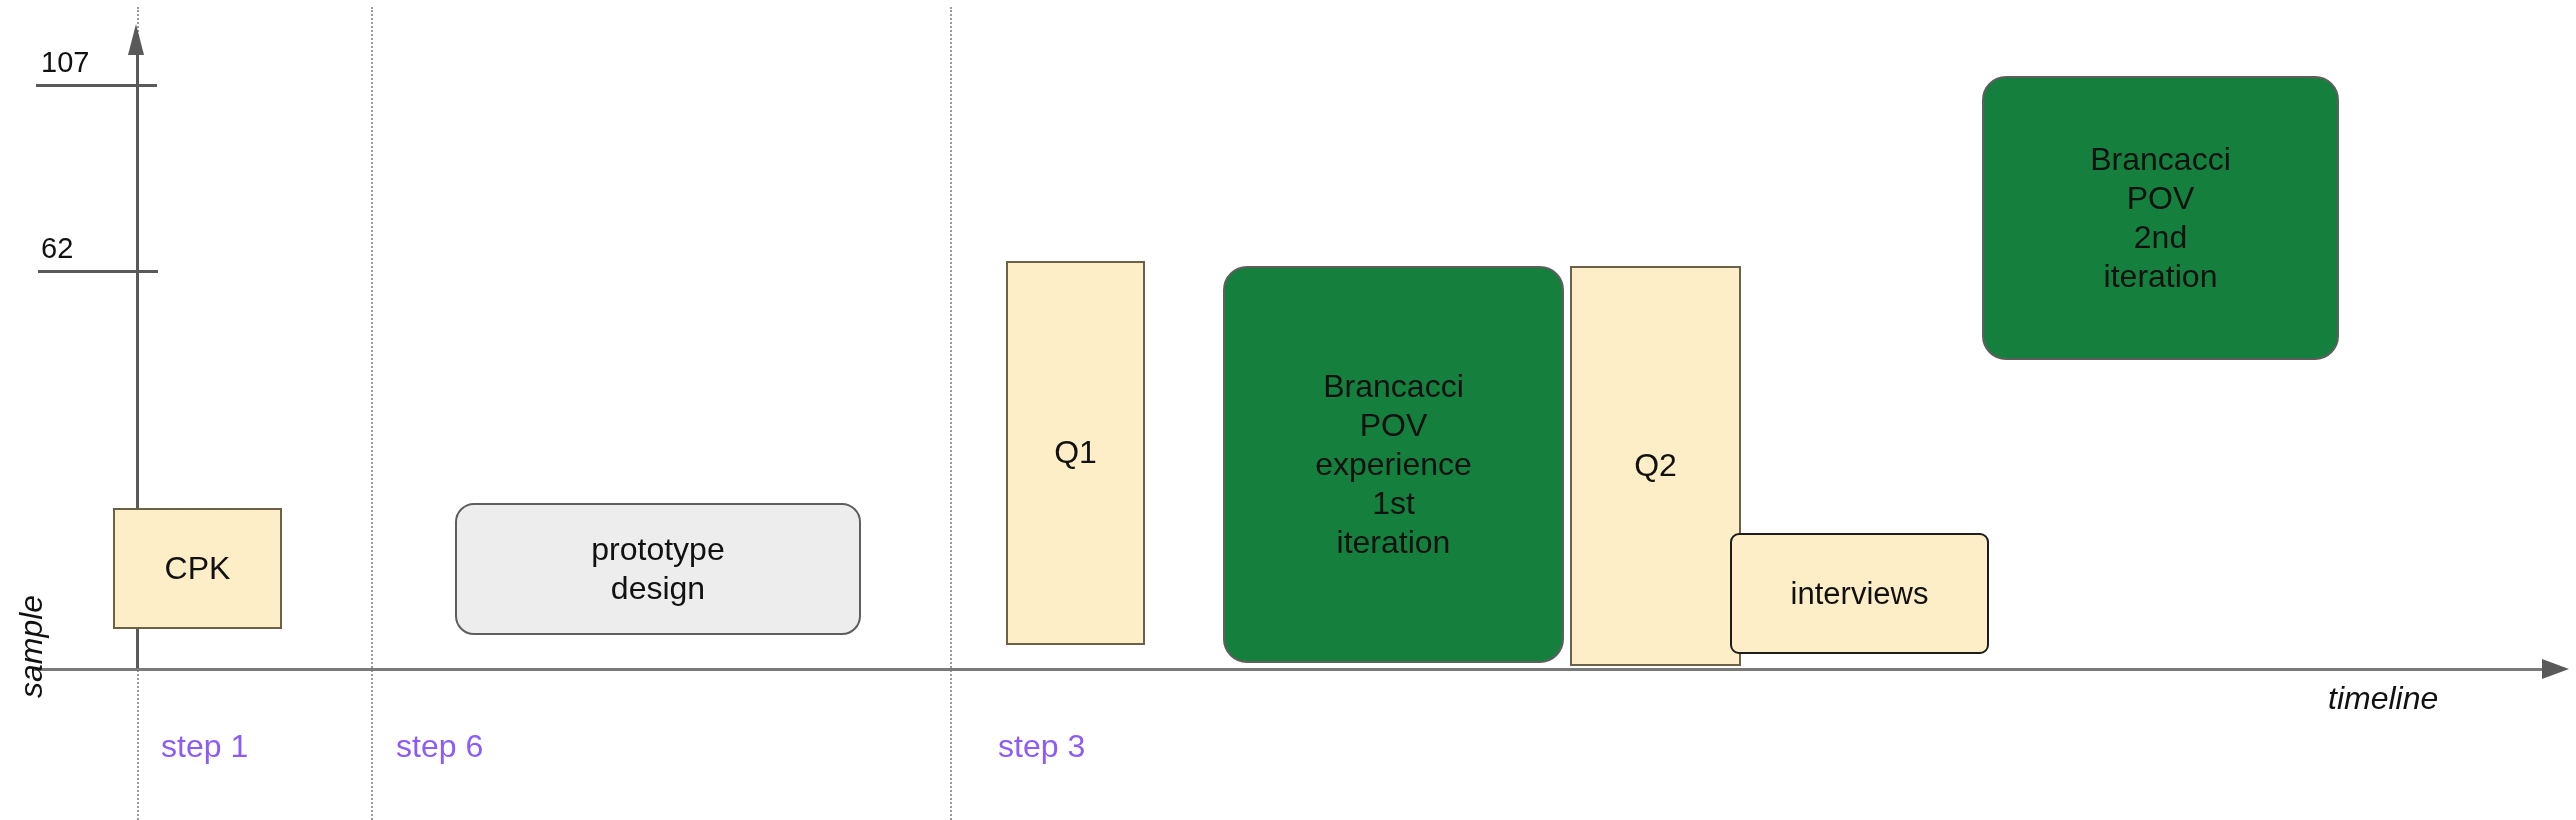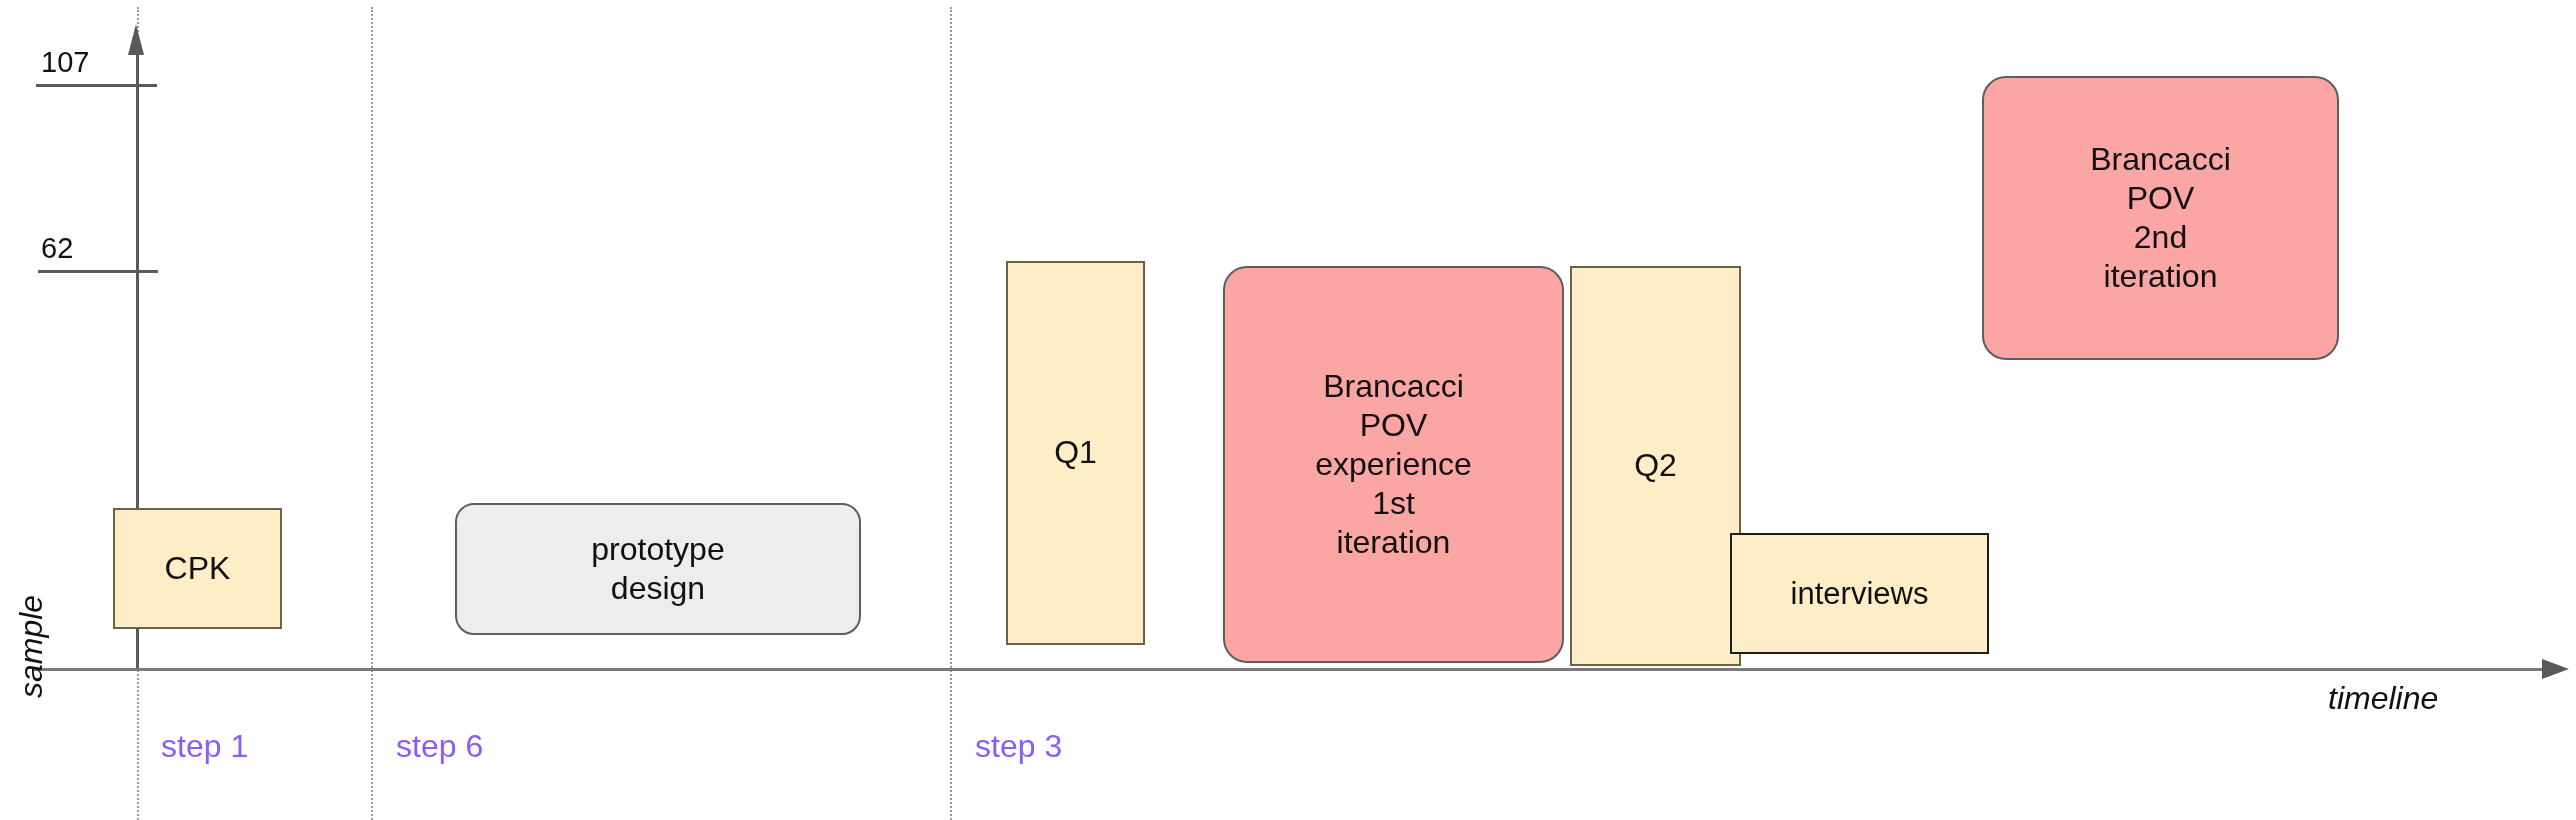--- a/index.html
+++ b/index.html
@@ -111,24 +111,24 @@
     padding: 1.7px 5.1px;
   }
   .block.sample {
     background: #fdeec8;
     border: 2.6px solid #6b6147;
     border-radius: 0;
   }
   .block.sample-dark {
     background: #fdeec8;
     border: 2.6px solid #1d1d1d;
-    border-radius: 0;
+    border-radius: 9px;
   }
   .block.activity {
-    background: #fca5a5;
+    background: #15803d;
     border: 2.6px solid #5e5e5e;
     border-radius: 24px;
   }
   .block.activity-wide {
     background: #ededed;
     border: 2.6px solid #5e5e5e;
     border-radius: 19px;
   }
 </style>
 </head>
@@ -149,21 +149,21 @@
   <div class="tick-label" style="left:41px; top:46px;">107</div>
 
   <div class="tick-line" style="left:38px; top:270px; width:120px;"></div>
   <div class="tick-label" style="left:41px; top:232px;">62</div>
 
   <div class="axis-title axis-title-y" style="left:50px; top:661px;">sample</div>
   <div class="axis-title" style="left:2328px; top:680px;">timeline</div>
 
   <div class="step-label" style="left:161px;  top:728px;">step 1</div>
   <div class="step-label" style="left:396px;  top:728px;">step 6</div>
-  <div class="step-label" style="left:975px; top:728px;">step 3</div>
+  <div class="step-label" style="left:998px; top:728px;">step 3</div>
 
   <div class="block sample" style="left:113px; top:508px; width:169px; height:121px;">CPK</div>
 
   <div class="block activity-wide" style="left:455px; top:503px; width:406px; height:132px;">prototype
 design</div>
 
   <div class="block sample" style="left:1006px; top:261px; width:139px; height:384px;">Q1</div>
 
   <div class="block activity" style="left:1223px; top:266px; width:341px; height:397px;">Brancacci
 POV

